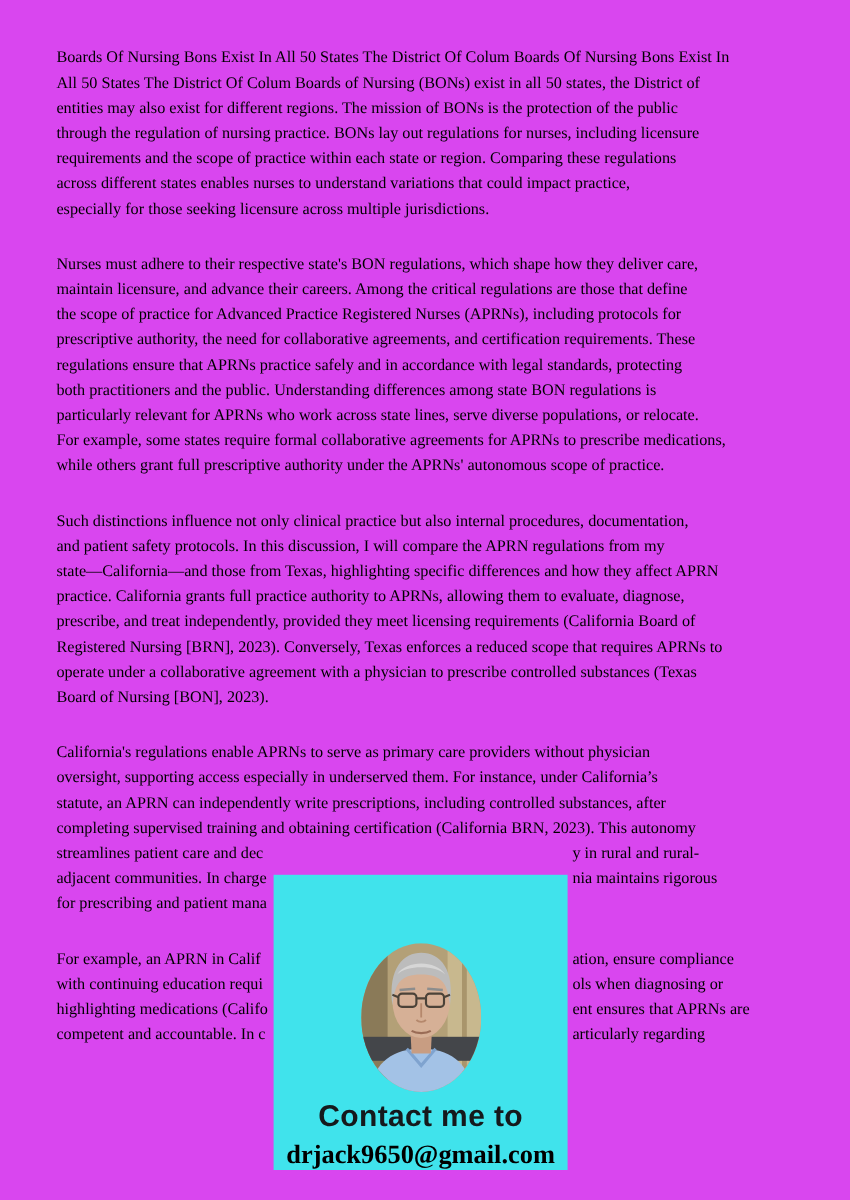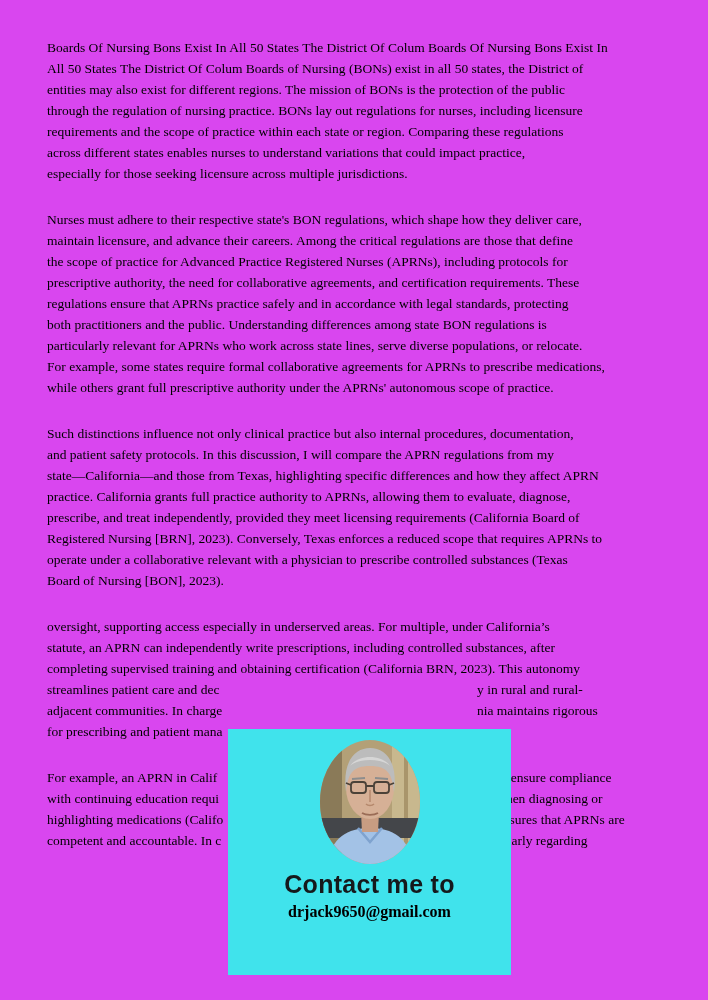--- a/index.html
+++ b/index.html
@@ -31,28 +31,29 @@
   .frag-right {
     position: absolute;
     left: 430px;
     top: 0;
     text-align: right;
   }
   .promo {
     position: absolute;
     left: 228px;
     top: 729px;
-    width: 283px;
+    width: 245px;
     height: 246px;
     background: #40E3EC;
     display: flex;
     flex-direction: column;
     align-items: center;
     box-sizing: border-box;
     overflow: hidden;
+    justify-content: flex-end;
   }
   .photo {
     width: 100px;
     height: 124px;
     margin-top: 11px;
     flex: 0 0 auto;
   }
   .heading {
     margin-top: 5px;
     text-align: center;
@@ -60,21 +61,21 @@
     font-weight: bold;
     font-size: 25px;
     line-height: 30px;
     color: #15191c;
     letter-spacing: 0.3px;
   }
   .email {
     margin-top: 4px;
     font-family: "Liberation Serif", "DejaVu Serif", serif;
     font-weight: bold;
-    font-size: 16px;
+    font-size: 22px;
     color: #000000;
     white-space: nowrap;
   }
 </style>
 </head>
 <body>
 
 <div class="page">
 
   <div class="doc">
@@ -98,25 +99,26 @@
         <div class="line">For example, some states require formal collaborative agreements for APRNs to prescribe medications,</div>
         <div class="line">while others grant full prescriptive authority under the APRNs' autonomous scope of practice.</div>
       </div>
       <div class="para">
         <div class="line">Such distinctions influence not only clinical practice but also internal procedures, documentation,</div>
         <div class="line">and patient safety protocols. In this discussion, I will compare the APRN regulations from my</div>
         <div class="line">state—California—and those from Texas, highlighting specific differences and how they affect APRN</div>
         <div class="line">practice. California grants full practice authority to APRNs, allowing them to evaluate, diagnose,</div>
         <div class="line">prescribe, and treat independently, provided they meet licensing requirements (California Board of</div>
         <div class="line">Registered Nursing [BRN], 2023). Conversely, Texas enforces a reduced scope that requires APRNs to</div>
-        <div class="line">operate under a collaborative relevant with a physician to prescribe controlled substances (Texas</div>
+        <div class="line">operate under a collaborative agreement with a physician to prescribe controlled substances (Texas</div>
         <div class="line">Board of Nursing [BON], 2023).</div>
       </div>
       <div class="para">
-        <div class="line">oversight, supporting access especially in underserved areas. For multiple, under California’s</div>
+        <div class="line">California's regulations enable APRNs to serve as primary care providers without physician</div>
+        <div class="line">oversight, supporting access especially in underserved them. For instance, under California’s</div>
         <div class="line">statute, an APRN can independently write prescriptions, including controlled substances, after</div>
         <div class="line">completing supervised training and obtaining certification (California BRN, 2023). This autonomy</div>
         <div class="line"><span>streamlines patient care and dec</span><span class="frag-right">y in rural and rural-</span></div>
         <div class="line"><span>adjacent communities. In charge</span><span class="frag-right">nia maintains rigorous</span></div>
         <div class="line"><span>for prescribing and patient mana</span></div>
       </div>
       <div class="para">
         <div class="line"><span>For example, an APRN in Calif</span><span class="frag-right">ation, ensure compliance</span></div>
         <div class="line"><span>with continuing education requi</span><span class="frag-right">ols when diagnosing or</span></div>
         <div class="line"><span>highlighting medications (Califo</span><span class="frag-right">ent ensures that APRNs are</span></div>

